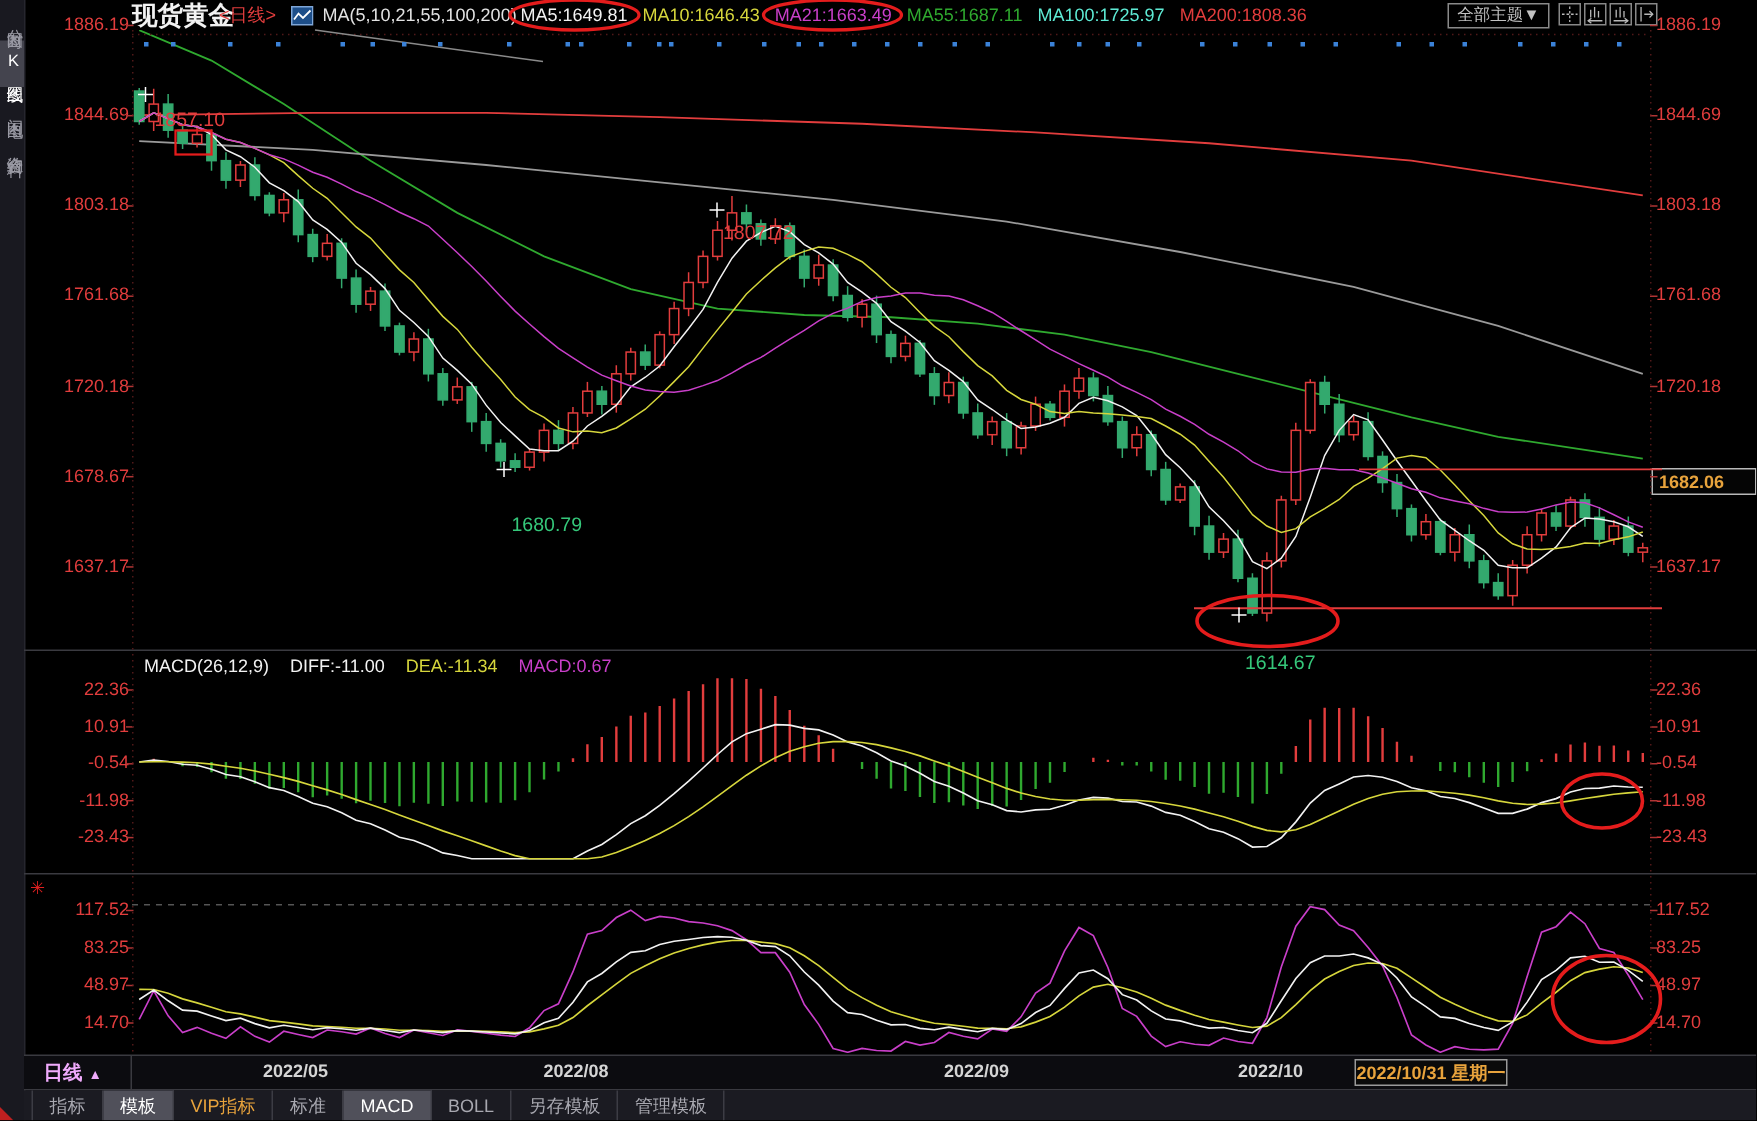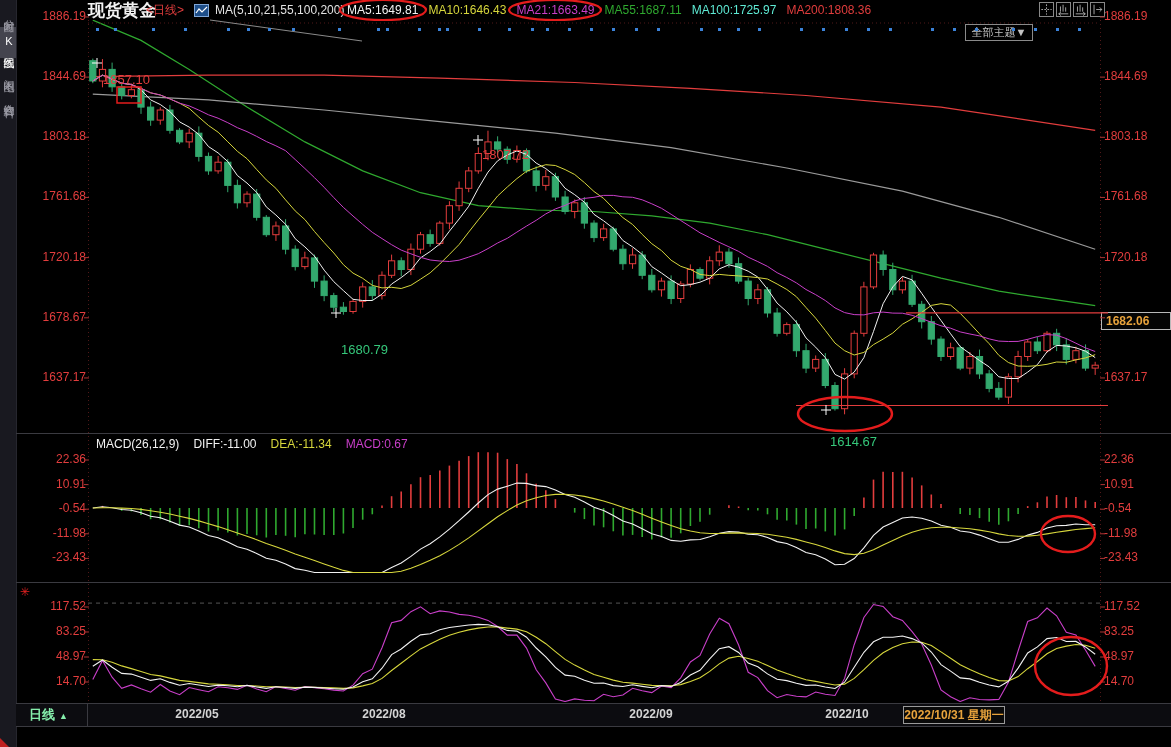--- a/index.html
+++ b/index.html
@@ -16,21 +16,21 @@
   #vsep{position:absolute;left:16px;top:0;width:1px;height:747px;background:#26262e;z-index:6;}
 
   
   #header{position:absolute;left:88px;top:0;height:20px;display:flex;align-items:center;font-size:12px;white-space:nowrap;z-index:10;}
   #hdr-symbol{width:58px;font-weight:bold;font-size:17px;color:#f2f2f2;}
   #hdr-period{width:48px;color:#e23d3d;}
   #hdr-icon{width:15px;height:15px;margin-right:6px;}
   #hdr-params{width:132px;color:#e2e2e2;}
   .ma-val{margin-right:10px;}
   #theme-btn{position:absolute;left:965px;top:2px;width:66px;height:15px;border:1px solid #8a8a8a;
-             color:#c2c2c2;font-size:11px;line-height:15px;text-align:center;z-index:10;cursor:default;margin-top:22px;}
+             color:#c2c2c2;font-size:11px;line-height:15px;text-align:center;z-index:10;cursor:default;}
   .tool-icon{position:absolute;top:2px;width:15px;height:15px;border:1px solid #888;box-sizing:border-box;z-index:10;}
   .tool-icon svg{display:block;}
 
   
   .panel-svg{position:absolute;left:88px;z-index:5;}
   #axis-layer{position:absolute;left:0;top:0;width:1171px;height:747px;z-index:8;pointer-events:none;}
   .axis-label{position:absolute;font-size:12px;color:#e23d3d;}
   .axis-label.l{left:14px;width:72px;text-align:right;}
   .axis-label.r{left:1104px;}
   #annot-layer{position:absolute;left:0;top:0;width:1171px;height:747px;z-index:12;pointer-events:none;}
@@ -41,21 +41,21 @@
 
   .hsep{position:absolute;left:16px;width:1155px;height:1px;background:#3a3a40;z-index:7;}
 
   
   .ind-header{position:absolute;left:96px;height:16px;display:flex;gap:14px;font-size:12px;z-index:10;white-space:nowrap;}
   #hot-icon{position:absolute;left:20px;top:585px;color:#e02020;font-size:12px;z-index:10;}
 
   
   #xaxis-row{position:absolute;left:16px;top:704px;width:1155px;height:22px;background:#0c0c10;z-index:9;}
   #period-cell{position:absolute;left:0;top:0;width:72px;height:22px;border-right:1px solid #3a3a40;
-               color:#86efac;font-weight:bold;font-size:13px;line-height:22px;padding-left:13px;box-sizing:border-box;cursor:default;}
+               color:#f0abfc;font-weight:bold;font-size:13px;line-height:22px;padding-left:13px;box-sizing:border-box;cursor:default;}
   #period-cell .arrow{font-size:9px;margin-left:4px;}
   .x-label{position:absolute;top:3px;width:80px;text-align:center;color:#d4d4d4;font-weight:bold;font-size:12px;}
   #current-date{position:absolute;left:887px;top:2px;width:100px;height:16px;border:1px solid #9a9a9a;background:#0a0a0a;
                 color:#e8a33c;font-size:12px;font-weight:bold;text-align:center;line-height:16px;}
 
   
   #tabbar{position:absolute;left:16px;top:727px;width:1155px;height:20px;background:#1b1b22;display:flex;font-size:12px;color:#a8a8b0;z-index:9;}
   .tab{padding:0 11px;display:flex;align-items:center;border-right:1px solid #3c3c44;cursor:default;}
   .tab:first-child{border-left:1px solid #3c3c44;margin-left:5px;}
   .tab.sel{background:#50505a;color:#fff;}
@@ -514,20 +514,30 @@
     <div id="period-cell">
       <span>日线</span><span class="arrow">▲</span>
     </div>
     <span class="x-label" style="left:141px">2022/05</span>
     <span class="x-label" style="left:328px">2022/08</span>
     <span class="x-label" style="left:595px">2022/09</span>
     <span class="x-label" style="left:791px">2022/10</span>
     <div id="current-date">2022/10/31 星期一</div>
   </div>
 
+  <div id="tabbar">
+    <span class="tab">指标</span>
+    <span class="tab sel">模板</span>
+    <span class="tab vip">VIP指标</span>
+    <span class="tab">标准</span>
+    <span class="tab sel">MACD</span>
+    <span class="tab">BOLL</span>
+    <span class="tab">另存模板</span>
+    <span class="tab">管理模板</span>
+  </div>
   <div id="corner-mark"></div>
 
   <svg id="overlay" width="1171" height="747">
       <line x1="84" x2="89" y1="16.970270270270056" y2="16.970270270270056" stroke="#b03434"></line>
       <line x1="1100" x2="1105" y1="16.970270270270056" y2="16.970270270270056" stroke="#b03434"></line>
       <line x1="84" x2="89" y1="77.12997542997525" y2="77.12997542997525" stroke="#b03434"></line>
       <line x1="1100" x2="1105" y1="77.12997542997525" y2="77.12997542997525" stroke="#b03434"></line>
       <line x1="84" x2="89" y1="137.30417690417673" y2="137.30417690417673" stroke="#b03434"></line>
       <line x1="1100" x2="1105" y1="137.30417690417673" y2="137.30417690417673" stroke="#b03434"></line>
       <line x1="84" x2="89" y1="197.46388206388193" y2="197.46388206388193" stroke="#b03434"></line>

